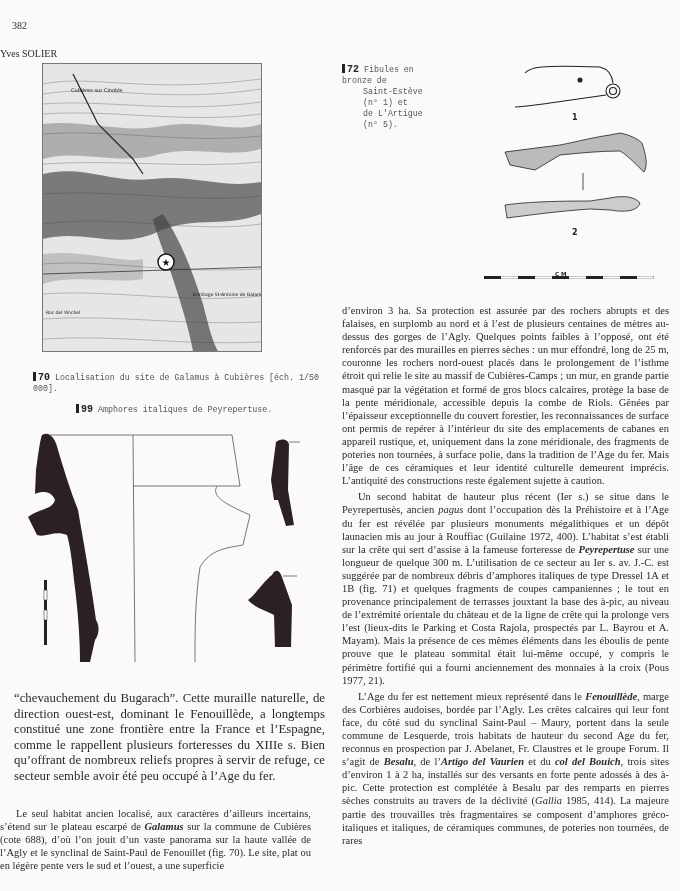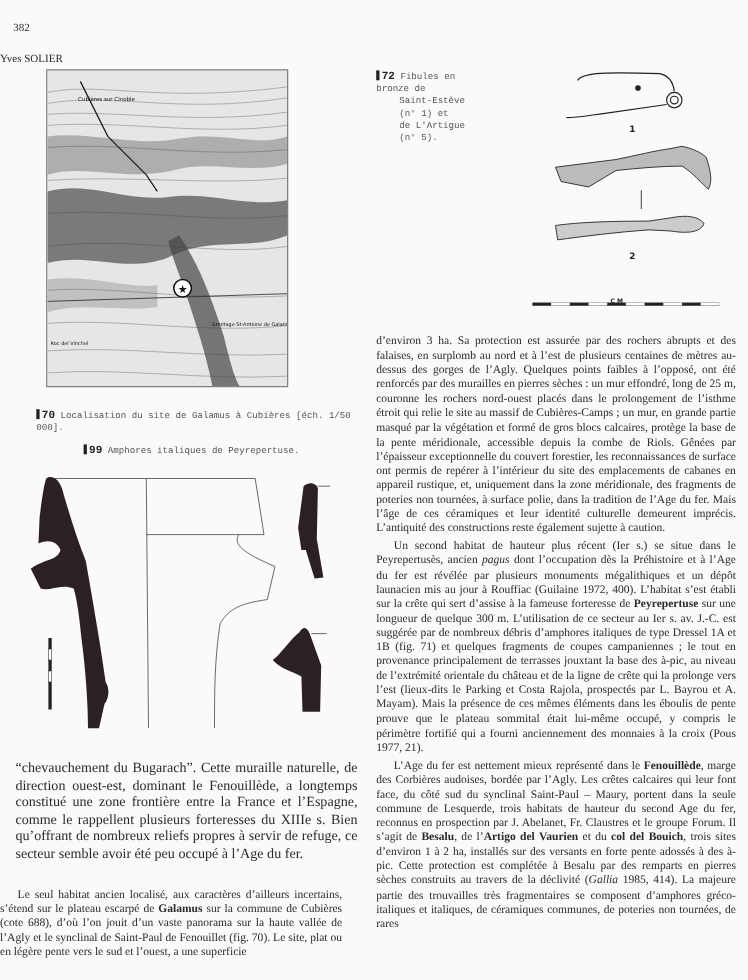--- a/index.html
+++ b/index.html
@@ -19,21 +19,21 @@
   .map { left: 42px; top: 63px; width: 218px; height: 287px; border: 1px solid #777; background: #ddd; overflow: hidden; }
 
   .body-text { font-size: 10.5px; line-height: 13.1px; text-align: justify; color: #2a2a2a; }
   .body-text p { margin: 0; }
   .body-text p.indent { text-indent: 16px; margin-top: 3px; }
 
   .left-col-big { left: 14px; top: 691px; width: 311px; font-size: 12.8px; line-height: 15.6px; text-align: justify; }
   .left-col-big p { margin: 0; }
   .left-col-small { left: 0; top: 791px; width: 311px; margin-top: 16px; }
   .right-col { left: 342px; top: 304px; width: 327px; }
-  b { font-weight: bold; }
+  b { font-weight: bold; font-style: italic; }
 </style>
 </head>
 <body>
 
 <div class="abs running-head">
   <span class="page-no">382</span>
   <span class="author">Yves SOLIER</span>
 </div>
 
 <div class="abs map">

